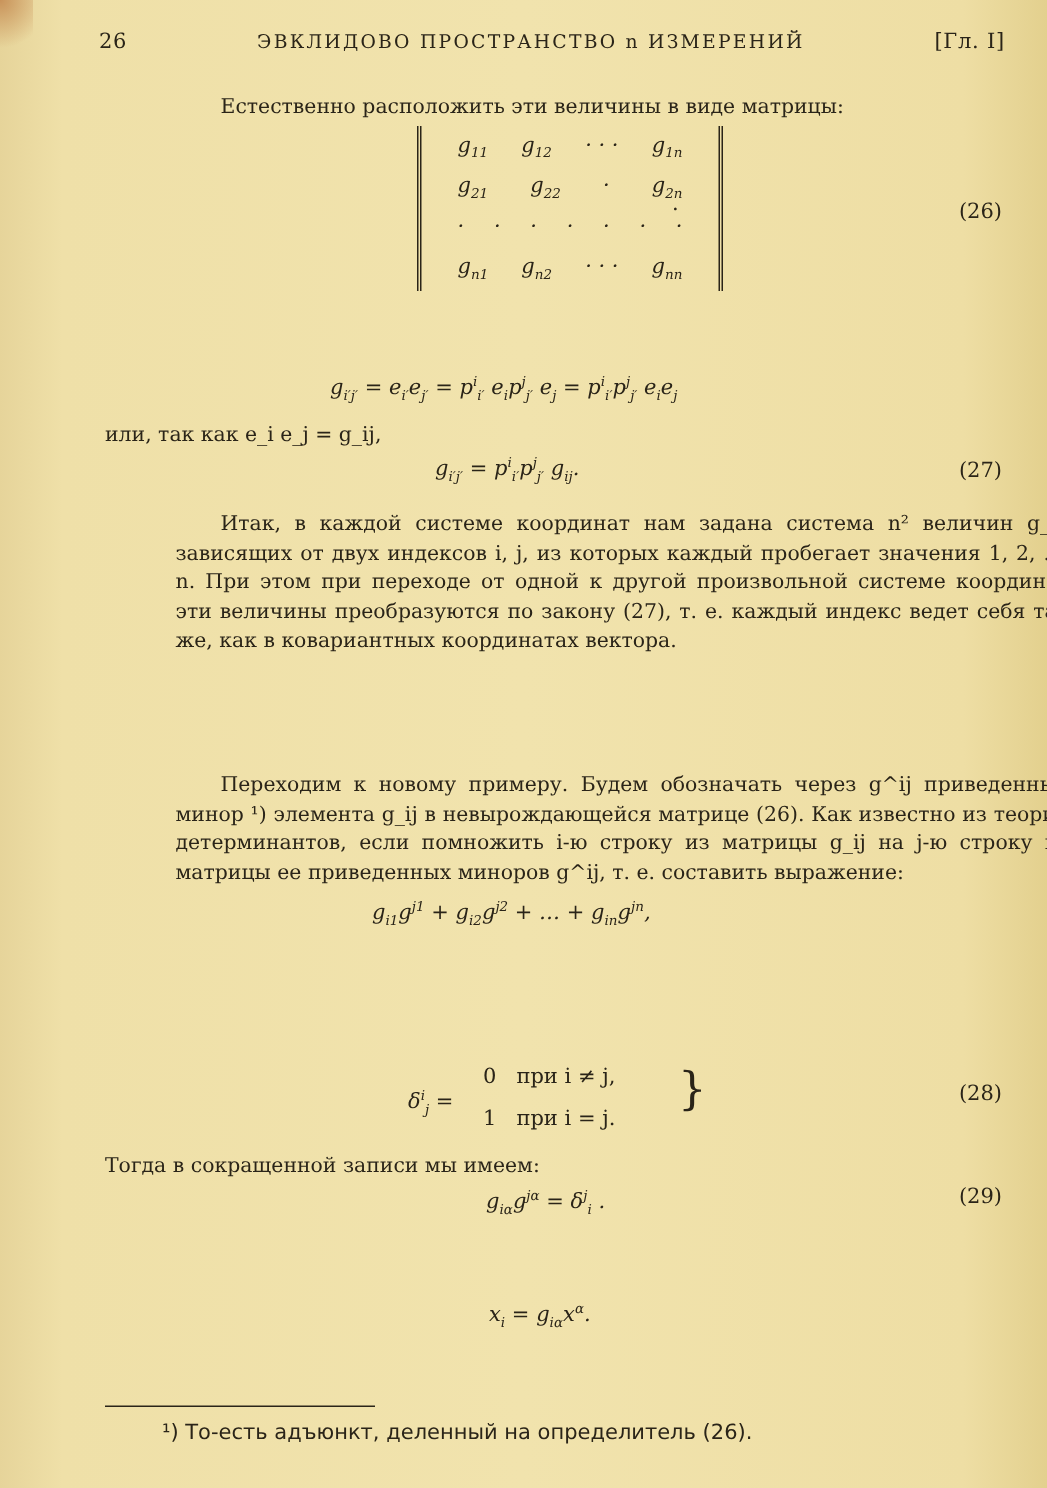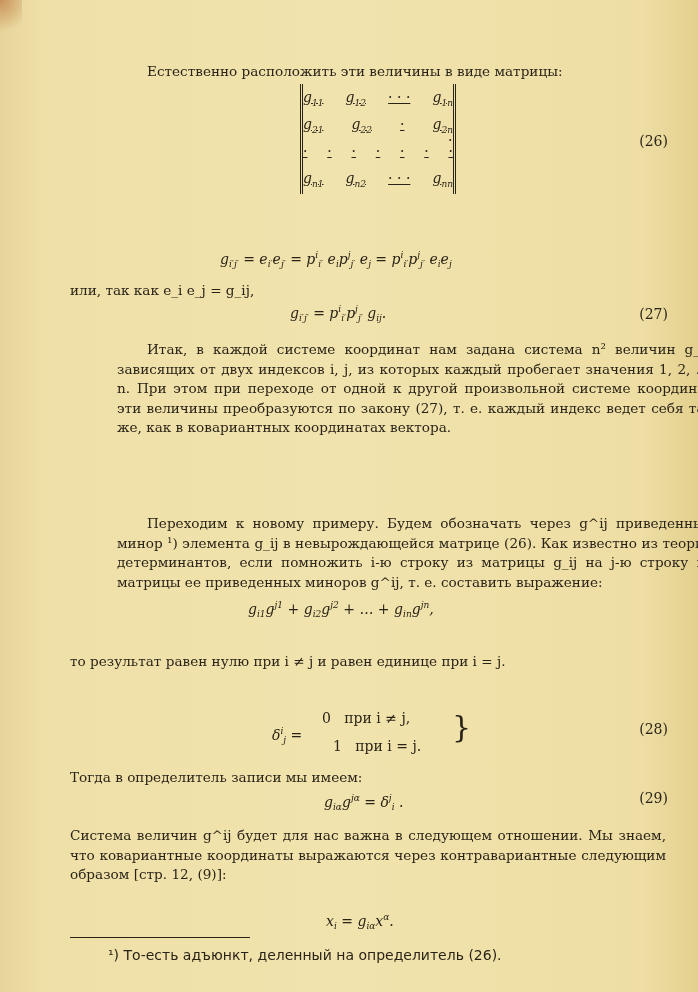--- a/index.html
+++ b/index.html
@@ -14,33 +14,38 @@
   .corner { position:absolute; left:0; top:0; width:22px; height:40px;
     background: radial-gradient(circle at 0 0, #c9935a 0%, rgba(201,147,90,0) 70%); }
   .header { position:absolute; top:20px; left:66px; width:604px; display:flex; justify-content:space-between; align-items:baseline;
     font-size:14px; letter-spacing:0.5px; }
   .header .title { font-size:12.5px; letter-spacing:1.5px; }
   .text { position:absolute; left:70px; width:596px; font-size:13.6px; line-height:19.6px; text-align:justify; }
   .indent { text-indent:30px;margin-left:47px; }
   .eq { position:absolute; font-size:14px; font-style:italic; white-space:nowrap; }
   .eqnum { position:absolute; right:30px; font-size:14px; }
   sub, sup { font-size:9px; }
-  .matrix { position:absolute; left:300px; top:84px; width:150px; height:110px;
-    border-left:3px double #2a2418; border-right:3px double #2a2418; padding:0 0;text-decoration:underline; }
+  .matrix { position:absolute; left:278px; top:84px; width:150px; height:110px;
+    border-left:3px double #2a2418; border-right:3px double #2a2418; padding:0 24px; }
   .matrix .row { display:flex; justify-content:space-between; font-style:italic; font-size:14px; height:27px; line-height:27px; }
   .rule { position:absolute; left:70px; top:937px; width:180px; border-top:1px solid #2a2418; }
   .foot { position:absolute; left:108px; top:947px; font-size:14px; font-family:"DejaVu Sans", sans-serif; }
   .brace { position:absolute; font-size:30px; font-style:normal; line-height:30px; }
 </style>
 </head>
 <body>
 
 <div class="page">
   <div class="corner"></div>
 
+  <div class="header">
+    <span>26</span>
+    <span class="title">ЭВКЛИДОВО ПРОСТРАНСТВО n ИЗМЕРЕНИЙ</span>
+    <span>[Гл. I]</span>
+  </div>
 
   <div class="text indent" style="top:62px">
     <span>Естественно расположить эти величины в виде матрицы:</span>
   </div>
 
   <div class="matrix">
     <div class="row">
         <span>g<sub>11</sub></span>
         <span>g<sub>12</sub></span>
         <span>· · ·</span>
@@ -91,47 +96,41 @@
 
 
   <div class="text indent" style="top:514px">
     <span>Переходим к новому примеру. Будем обозначать через g^ij приведенный минор ¹) элемента g_ij в невырождающейся матрице (26). Как известно из теории детерминантов, если помножить i-ю строку из матрицы g_ij на j-ю строку из матрицы ее приведенных миноров g^ij, т. е. составить выражение:</span>
   </div>
 
   <div class="eq" style="left:248px; top:600px">
     g<sub>i1</sub>g<sup>j1</sup> + g<sub>i2</sub>g<sup>j2</sup> + … + g<sub>in</sub>g<sup>jn</sup>,
   </div>
 
-  <div class="text" style="top:652px">
-    <span>то результат равен нулю при i ≠ j и равен единице при i = j.</span>
-  </div>
 
 
   <div class="eq" style="left:272px; top:726px">δ<sup>i</sup><sub>j</sub> =</div>
   <div class="eq" style="left:322px; top:710px; font-style:normal">
     <span>0</span>&nbsp;&nbsp;&nbsp;<span>при  i ≠ j,</span>
   </div>
-  <div class="eq" style="left:333px; top:738px; font-style:normal">
+  <div class="eq" style="left:322px; top:738px; font-style:normal">
     <span>1</span>&nbsp;&nbsp;&nbsp;<span>при  i = j.</span>
   </div>
   <span class="brace" style="left:452px; top:712px">}</span>
   <span class="eqnum" style="top:721px">(28)</span>
 
   <div class="text" style="top:768px">
-    <span>Тогда в определитель записи мы имеем:</span>
+    <span>Тогда в сокращенной записи мы имеем:</span>
   </div>
 
   <div class="eq" style="left:324px; top:793px">
     g<sub>iα</sub>g<sup>jα</sup> = δ<sup>j</sup><sub>i</sub> .
   </div>
   <span class="eqnum" style="top:790px">(29)</span>
 
-  <div class="text" style="top:826px">
-    <span>Система величин g^ij будет для нас важна в следующем отношении. Мы знаем, что ковариантные координаты выражаются через контравариантные следующим образом [стр. 12, (9)]:</span>
-  </div>
 
-  <div class="eq" style="left:326px; top:912px">
+  <div class="eq" style="left:326px; top:868px">
     x<sub>i</sub> = g<sub>iα</sub>x<sup>α</sup>.
   </div>
 
   <div class="rule"></div>
   <div class="foot">¹) То-есть адъюнкт, деленный на определитель (26).</div>
 </div>
 
 </body></html>

